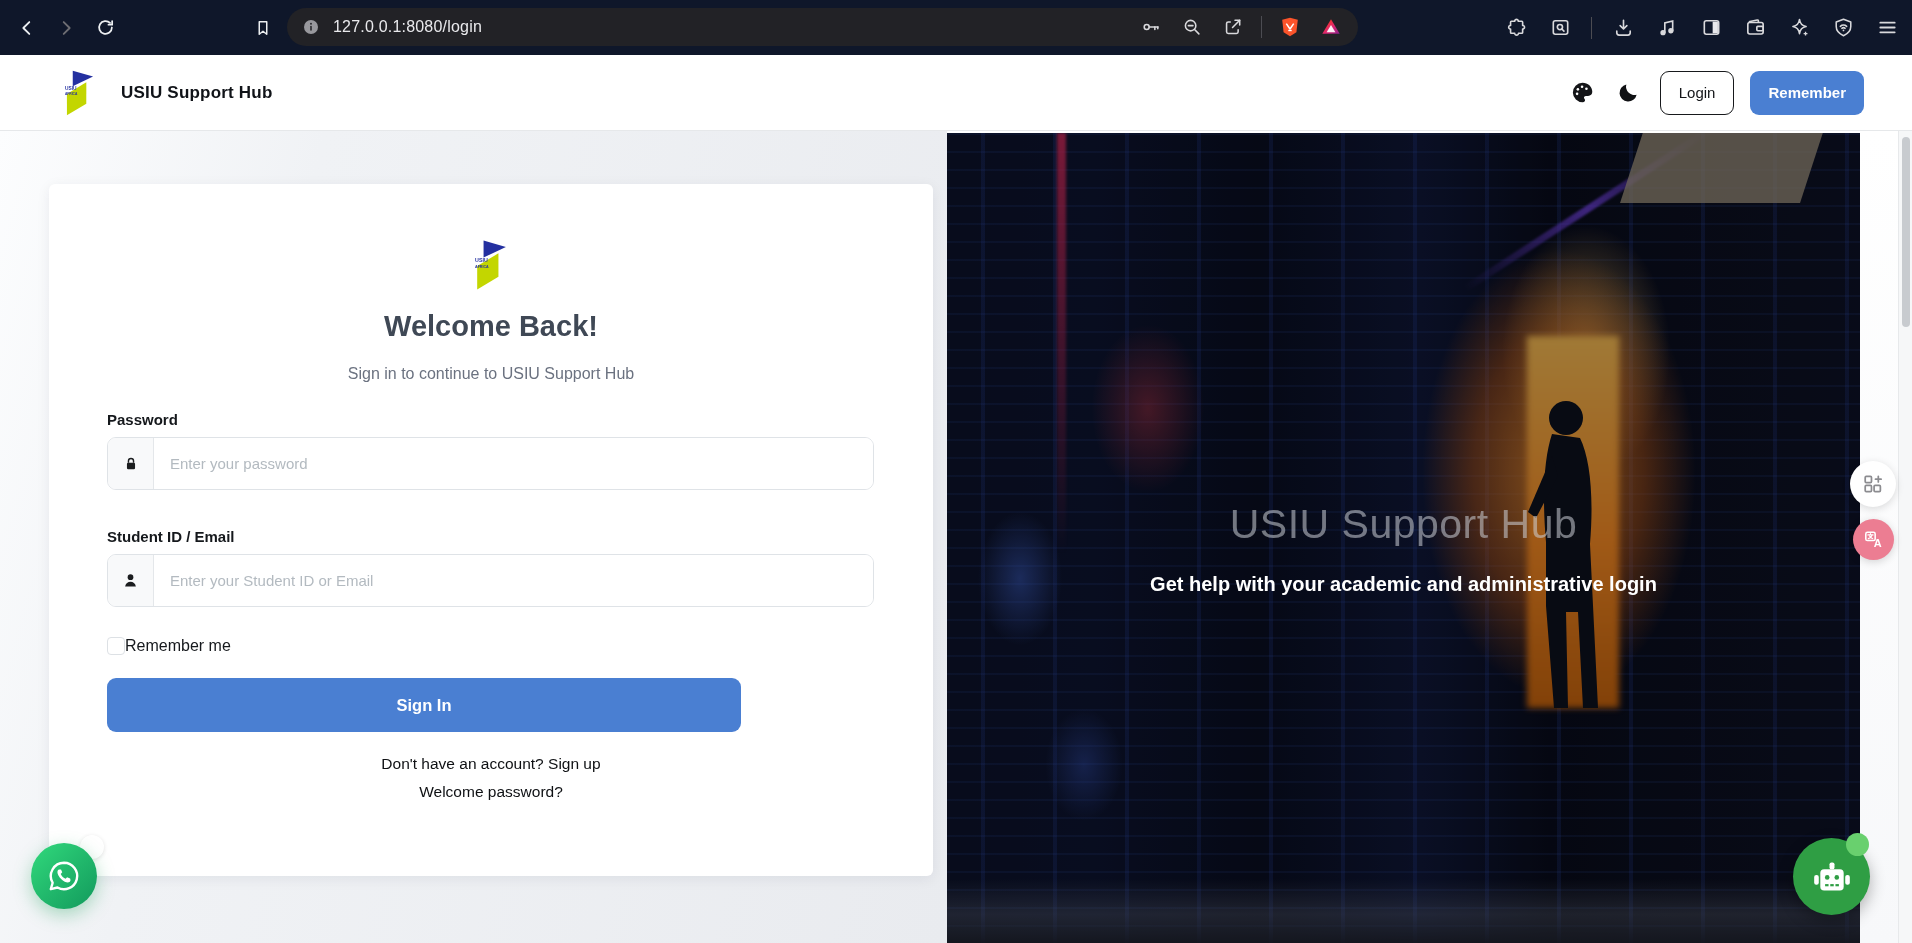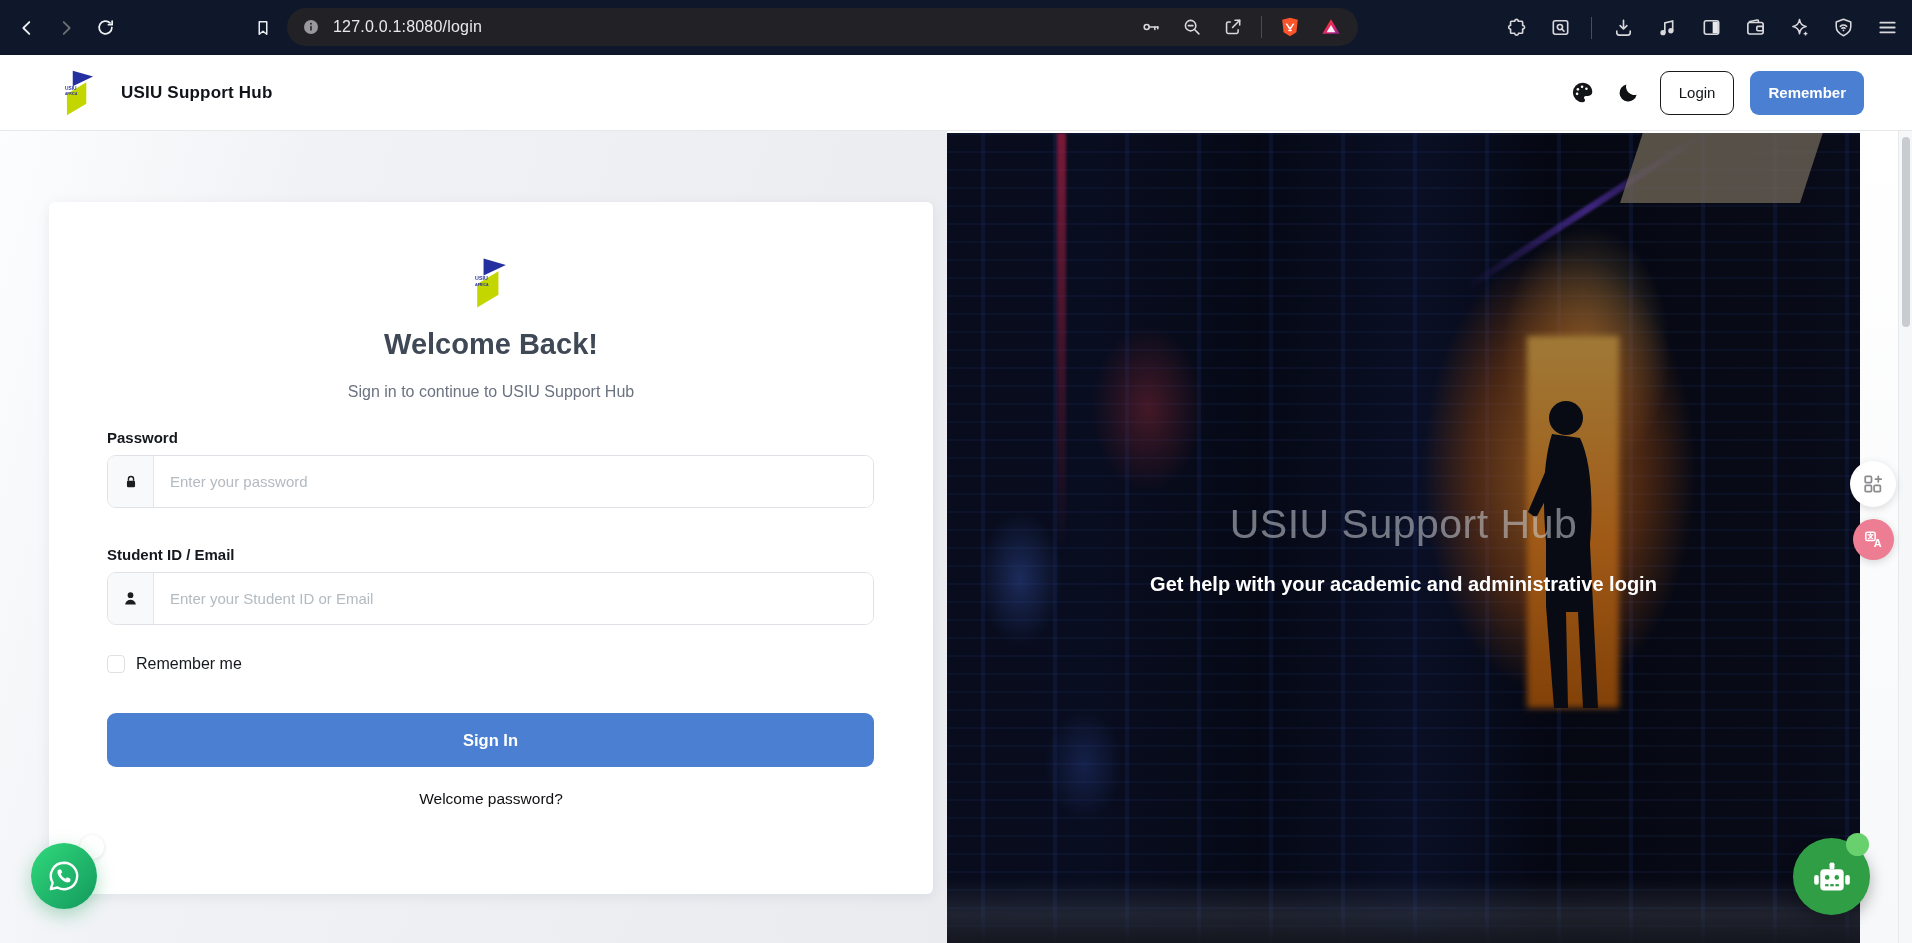--- a/index.html
+++ b/index.html
@@ -21,37 +21,37 @@
   .brand { display:flex; align-items:center; gap:26px; }
   .brand-title { font-size:17px; font-weight:700; color:#101318; letter-spacing:.2px; }
   .nav-right { display:flex; align-items:center; gap:16px;justify-content:flex-end; }
   .theme-btn { width:30px; height:30px; display:flex; align-items:center; justify-content:center; cursor:pointer; }
   .btn-login { min-width:70px; height:44px; padding:0 18px; background:#fff; border:1.5px solid #17191c; border-radius:9px; font-size:15px; color:#131518; display:flex; align-items:center; justify-content:center; cursor:pointer; font-family:inherit; }
   .btn-register { min-width:95px; height:44px; padding:0 18px; background:#4a7fd2; border:none; border-radius:9px; font-size:15px; font-weight:700; color:#fff; display:flex; align-items:center; justify-content:center; cursor:pointer; font-family:inherit; }
 
   
   .content { position:absolute; left:0; top:131px; width:1912px; height:812px; }
   .left-pane { position:absolute; left:0; top:0; width:947px; height:812px; background:linear-gradient(105deg,#fcfdfe 0%,#f0f2f5 28%,#e9ebef 100%); }
-  .card { position:absolute; left:49px; top:71px; width:884px; height:692px; background:#ffffff; border-radius:6px; box-shadow:0 3px 14px rgba(20,30,50,.07); padding:56px 58px 0 58px; }
+  .card { position:absolute; left:49px; top:53px; width:884px; height:692px; background:#ffffff; border-radius:6px; box-shadow:0 3px 14px rgba(20,30,50,.07); padding:56px 58px 0 58px; }
   .card-head { text-align:center; }
   .card-logo { display:inline-block; }
   .welcome-title { margin-top:16px; font-size:29px; font-weight:600; color:#3f4855; }
   .welcome-sub { margin-top:22px; font-size:16px; color:#6b7280; }
   .form-group { margin-top:0; }
   .fg-1 { margin-top:38px; }
   .fg-2 { margin-top:28px; }
   .field-label { display:block; font-size:15px; font-weight:700; color:#15181c; margin-bottom:9px; }
   .input-wrap { display:flex; width:767px; height:53px; border:1px solid #dfe3e7; border-radius:9px; overflow:hidden; background:#fff; }
   .field-addon { width:46px; background:#f8f9fa; border-right:1px solid #e4e7ea; display:flex; align-items:center; justify-content:center; flex:0 0 46px; }
   .input-wrap input { flex:1; border:none; outline:none; padding:0 16px; font-size:15px; color:#15181c; font-family:inherit; background:#fff; }
   .input-wrap input::placeholder { color:#b3bac0; }
-  .remember-row { margin-top:30px; display:flex; align-items:center; gap:11px; }
+  .remember-row { margin-top:30px; display:flex; align-items:center; }
   .remember-row input[type=checkbox] { appearance:none; width:18px; height:18px; border:1px solid #dde1e5; border-radius:4px; background:#fff; cursor:pointer; }
   .remember-label { font-size:16px; color:#15181c; cursor:pointer; }
-  .btn-signin { margin-top:40px; width:767px; height:54px; background:#4a7fd2; color:#fff; border:none; border-radius:9px; font-size:16.5px; font-weight:700; cursor:pointer; font-family:inherit; }
+  .btn-signin { margin-top:23px; width:634px; height:54px; background:#4a7fd2; color:#fff; border:none; border-radius:9px; font-size:16.5px; font-weight:700; cursor:pointer; font-family:inherit; }
   .links { margin-top:23px; text-align:center; }
   .link-line { display:block; font-size:15.5px; color:#0e1013; text-decoration:none; margin-bottom:10px; cursor:pointer; }
 
   
   .hero { position:absolute; left:947px; top:2px; width:913px; height:810px; overflow:hidden; background-color:#060913;
     background-image:
       radial-gradient(190px 310px at 67% 42%, rgba(255,150,40,.85), rgba(240,110,15,.45) 45%, rgba(0,0,0,0) 72%),
       radial-gradient(120px 180px at 70% 27%, rgba(250,195,95,.7), rgba(0,0,0,0) 70%),
       radial-gradient(80px 120px at 22% 34%, rgba(225,60,70,.45), rgba(0,0,0,0) 70%),
       radial-gradient(60px 95px at 8% 55%, rgba(80,125,255,.45), rgba(0,0,0,0) 70%),
@@ -305,20 +305,21 @@
       </div>
 
       <div class="remember-row">
         <input type="checkbox" style="">
         <span class="remember-label">Remember me</span>
       </div>
 
       <button class="btn-signin">Sign In</button>
 
       <div class="links">
+        <a class="link-line">Don't have an account? Sign up</a>
         <a class="link-line">Welcome password?</a>
       </div>
     </div>
   </div>
 
   <div class="hero">
     <div class="hero-streak-red"></div>
     <div class="hero-streak-purple"></div>
     <div class="hero-panel-beige"></div>
     <div class="hero-door"></div>

